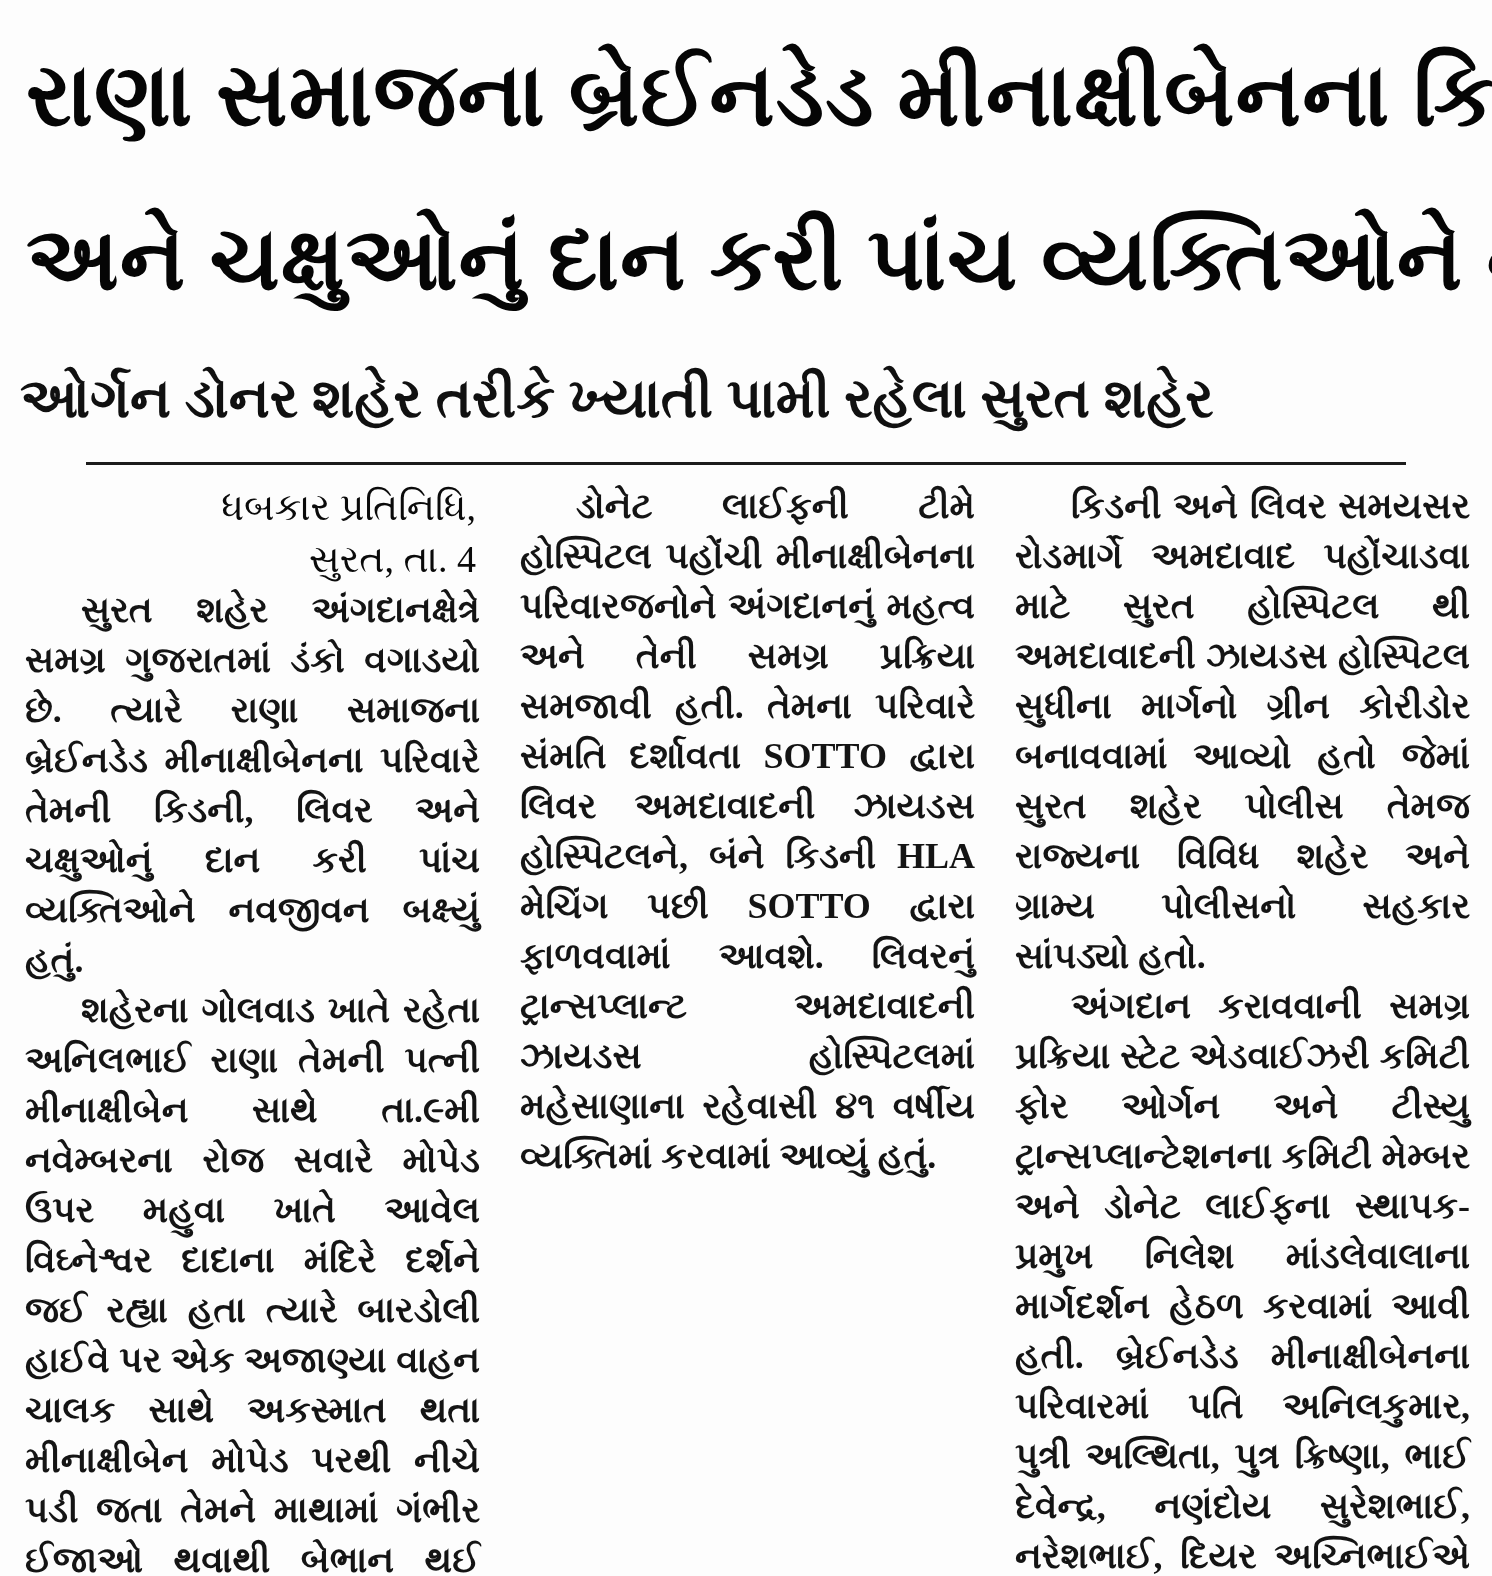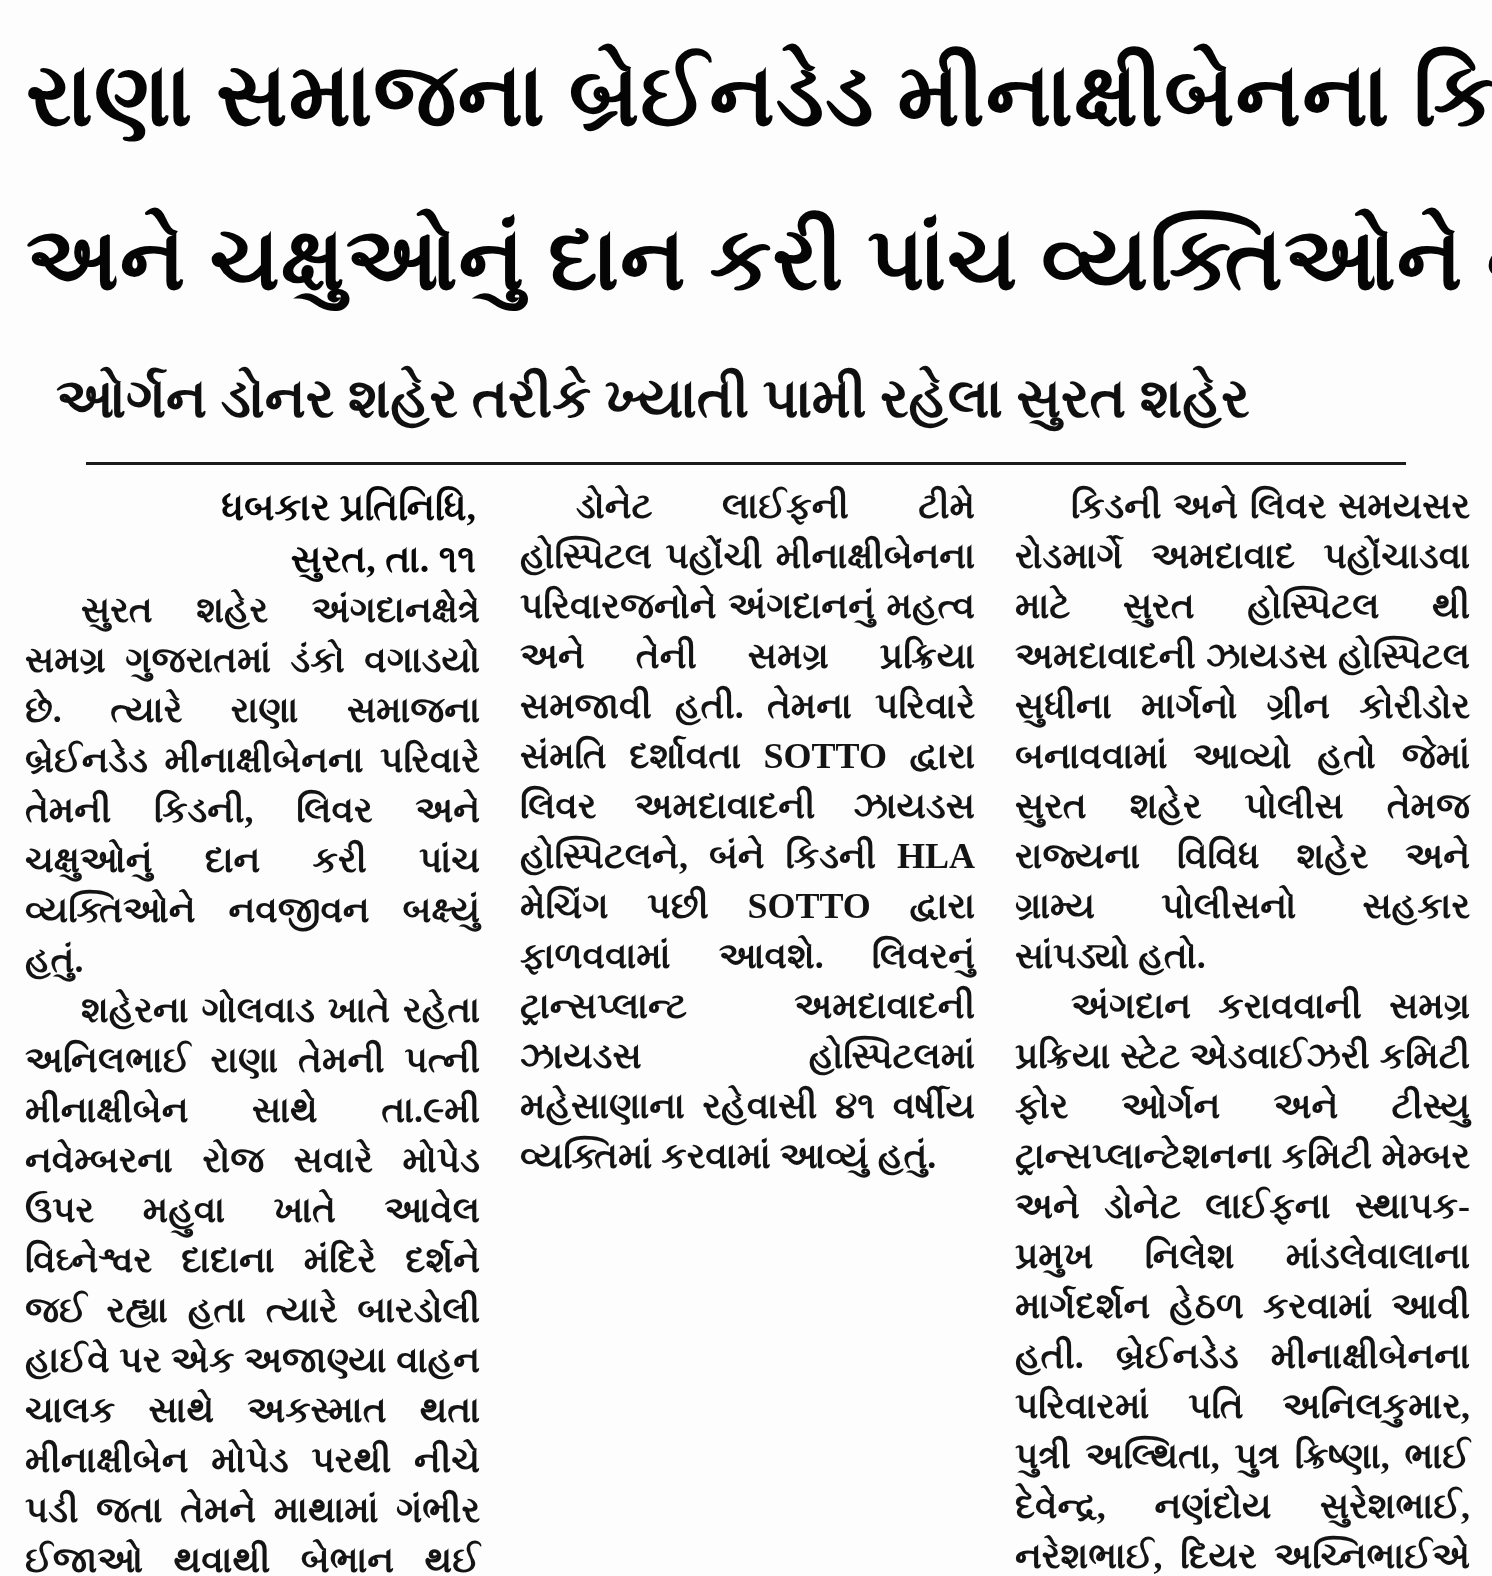--- a/index.html
+++ b/index.html
@@ -31,21 +31,20 @@
   .subheadline {
     padding: 14px 20px 0 20px;
     text-align: left;
     font-weight: 700;
     font-size: 55px;
     line-height: 86px;
     color: #101010;
   }
   .subheadline-line {
     white-space: nowrap;
-    margin-left: 36px;
   }
   .rule {
     border: none;
     border-top: 3px solid #1c1c1c;
     margin: 20px 86px 0 86px;
   }
   .columns {
     display: flex;
     gap: 40px;
     padding: 16px 22px 0 25px;
@@ -53,21 +52,21 @@
   }
   .col {
     flex: 1 1 0;
     min-width: 0;
     font-size: 36px;
     line-height: 50px;
     text-align: justify;
     color: #141414;
   }
   .byline {
-    font-weight: 700;
+    font-weight: 400;
     text-align: right;
     font-size: 38px;
     line-height: 52px;
     padding-right: 4px;
     color: #0a0a0a;
   }
   .para {
     margin: 0;
   }
   .para.indent {
@@ -89,21 +88,21 @@
     <div class="subheadline-line">ઓર્ગન ડોનર શહેર તરીકે ખ્યાતી પામી રહેલા સુરત શહેર</div>
   </div>
 
   <hr class="rule">
 
   <main class="columns">
 
     <section class="col">
       <div class="byline">
         <div>ધબકાર પ્રતિનિધિ,</div>
-        <div>સુરત, તા. ૧૧</div>
+        <div>સુરત, તા. 4</div>
       </div>
       <p class="para indent">સુરત શહેર અંગદાનક્ષેત્રે સમગ્ર ગુજરાતમાં ડંકો વગાડયો છે. ત્યારે રાણા સમાજના બ્રેઈનડેડ મીનાક્ષીબેનના પરિવારે તેમની કિડની, લિવર અને ચક્ષુઓનું દાન કરી પાંચ વ્યક્તિઓને નવજીવન બક્ષ્યું હતું.</p>
       <p class="para indent">શહેરના ગોલવાડ ખાતે રહેતા અનિલભાઈ રાણા તેમની પત્ની મીનાક્ષીબેન સાથે તા.૯મી નવેમ્બરના રોજ સવારે મોપેડ ઉપર મહુવા ખાતે આવેલ વિઘ્નેશ્વર દાદાના મંદિરે દર્શને જઈ રહ્યા હતા ત્યારે બારડોલી હાઈવે પર એક અજાણ્યા વાહન ચાલક સાથે અકસ્માત થતા મીનાક્ષીબેન મોપેડ પરથી નીચે પડી જતા તેમને માથામાં ગંભીર ઈજાઓ થવાથી બેભાન થઈ ગયા હતા. તાત્કાલિક તેમને</p>
     </section>
 
     <section class="col">
       <p class="para indent">ડોનેટ લાઈફની ટીમે હોસ્પિટલ પહોંચી મીનાક્ષીબેનના પરિવારજનોને અંગદાનનું મહત્વ અને તેની સમગ્ર પ્રક્રિયા સમજાવી હતી. તેમના પરિવારે સંમતિ દર્શાવતા SOTTO દ્વારા લિવર અમદાવાદની ઝાયડસ હોસ્પિટલને, બંને કિડની HLA મેચિંગ પછી SOTTO દ્વારા ફાળવવામાં આવશે. લિવરનું ટ્રાન્સપ્લાન્ટ અમદાવાદની ઝાયડસ હોસ્પિટલમાં મહેસાણાના રહેવાસી ૪૧ વર્ષીય વ્યક્તિમાં કરવામાં આવ્યું હતું.</p>
     </section>
 
     <section class="col">

